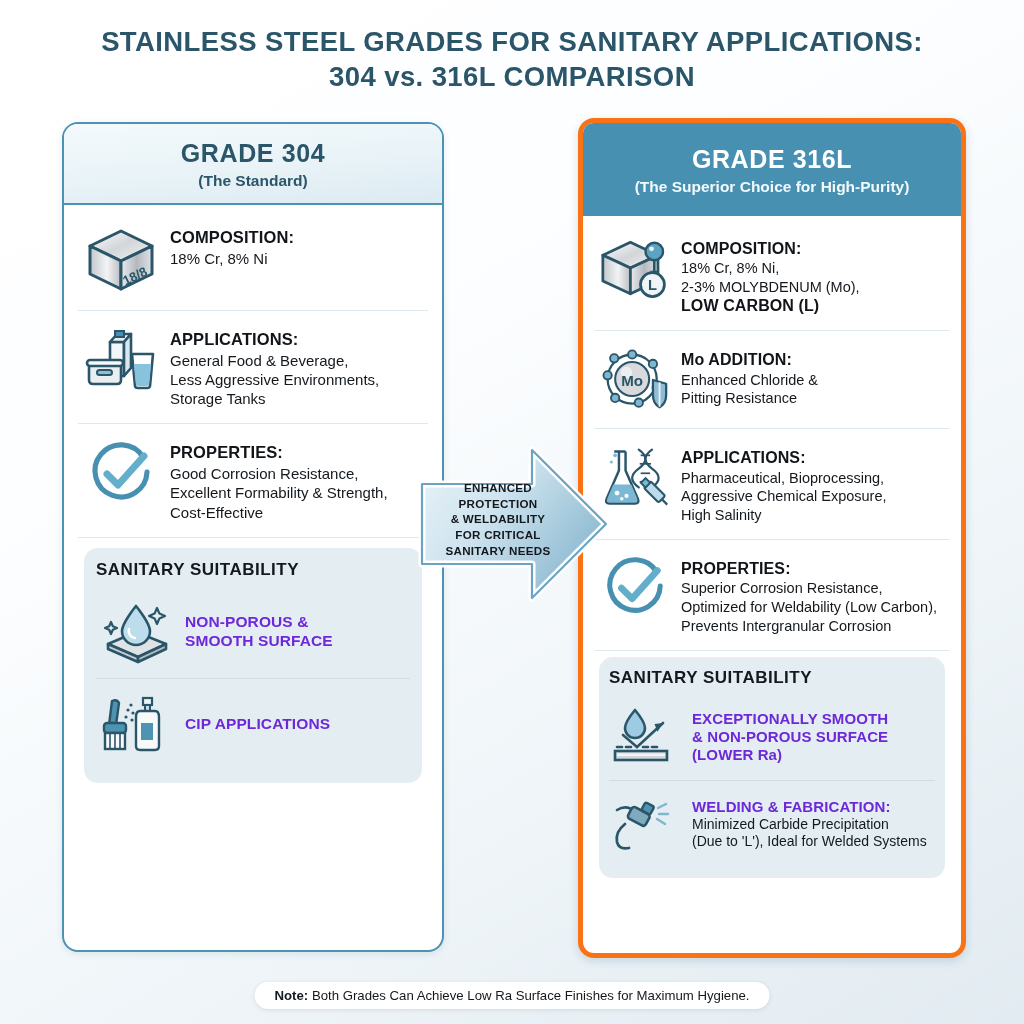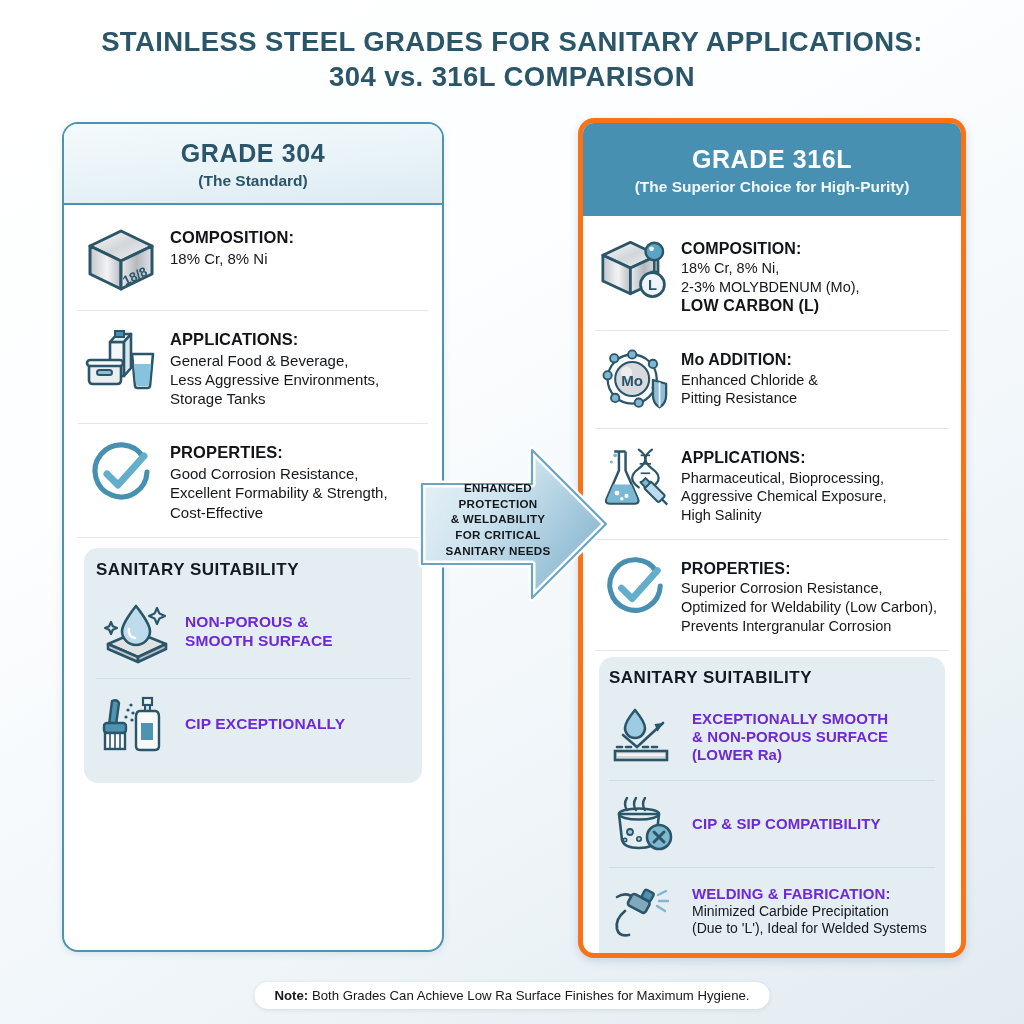--- a/index.html
+++ b/index.html
@@ -280,21 +280,21 @@
             <path d="M42,18 L57,18 Q61,18 61,24 L61,53 Q61,57 57,57 L42,57 Q38,57 38,53 L38,24 Q38,18 42,18 Z" fill="#f7f9fa" stroke="#2b5669" stroke-width="2.4" stroke-linejoin="round"></path>
             <rect x="43" y="30" width="12" height="17" fill="#4e93b2"></rect>
 
             <circle cx="33" cy="12" r="1.6" fill="#2b5669"></circle>
             <circle cx="30" cy="17" r="1.6" fill="#2b5669"></circle>
             <circle cx="35" cy="20" r="1.6" fill="#2b5669"></circle>
             <circle cx="28" cy="24" r="1.6" fill="#2b5669"></circle>
             <circle cx="34" cy="27" r="1.6" fill="#2b5669"></circle>
           </svg>
         </div>
-        <div class="sanlabel" style="white-space:pre-line">CIP EXCEPTIONALLY</div>
+        <div class="sanlabel" style="white-space:pre-line">CIP APPLICATIONS</div>
       </div>
     </div>
 
   </div>
 </div>
 
 <div id="arrow-callout">
   <svg width="200" height="172" viewBox="0 0 200 172">
     <defs>
       <linearGradient id="arrowGrad" x1="0" y1="0" x2="1" y2="0.6">
@@ -434,35 +434,20 @@
             </g>
             <rect x="4" y="44" width="52" height="9" fill="#d3d7da" stroke="#2b5669" stroke-width="2.6"></rect>
             <rect x="6" y="46.5" width="48" height="2.5" fill="#f2f4f5"></rect>
           </svg>
         </div>
         <div class="sanlabel" style="white-space:pre-line">EXCEPTIONALLY SMOOTH
 &amp; NON-POROUS SURFACE
 (LOWER Ra)</div>
       </div>
 
-      <div class="sanrow">
-        <div class="sicon">
-          <svg width="70" height="60" viewBox="0 0 70 60">
-            <path d="M16,16 q-4,-6 0,-12 M25,16 q-4,-6 0,-12 M34,16 q-4,-6 0,-12" fill="none" stroke="#2b5669" stroke-width="2.4" stroke-linecap="round"></path>
-            <path d="M8,20 L48,20 L45,46 Q43,54 28,54 Q13,54 11,46 Z" fill="none" stroke="#2b5669" stroke-width="2.6" stroke-linejoin="round"></path>
-            <ellipse cx="28" cy="20" rx="20" ry="5.5" fill="none" stroke="#2b5669" stroke-width="2.6"></ellipse>
-            <circle cx="19" cy="38" r="3" fill="#9ccbe2" stroke="#2b5669" stroke-width="1.8"></circle>
-            <circle cx="28" cy="45" r="2.2" fill="#9ccbe2" stroke="#2b5669" stroke-width="1.6"></circle>
-            <circle cx="14" cy="46" r="1.8" fill="#9ccbe2" stroke="#2b5669" stroke-width="1.4"></circle>
-            <circle cx="48" cy="43" r="12" fill="#7fb6d0" stroke="#2b5669" stroke-width="2.6"></circle>
-            <path d="M43,38 L53,48 M53,38 L43,48" stroke="#2b5669" stroke-width="3" stroke-linecap="round"></path>
-          </svg>
-        </div>
-        <div class="sanlabel" style="white-space:pre-line">CIP &amp; SIP COMPATIBILITY</div>
-      </div>
 
       <div class="sanrow">
         <div class="sicon">
           <svg width="70" height="60" viewBox="0 0 70 60">
             <path d="M6,16 q10,-6 18,2" fill="none" stroke="#2b5669" stroke-width="2.6" stroke-linecap="round"></path>
             <rect x="18" y="16" width="20" height="13" rx="3" transform="rotate(28 28 22)" fill="#7fa9bc" stroke="#2b5669" stroke-width="2.6"></rect>
             <rect x="32" y="10" width="10" height="9" rx="2" transform="rotate(28 37 14)" fill="#4e93b2" stroke="#2b5669" stroke-width="2.4"></rect>
             <path d="M14,30 q-10,8 -8,18 q2,8 12,6" fill="none" stroke="#2b5669" stroke-width="2.8" stroke-linecap="round"></path>
             <g stroke="#7fb6d0" stroke-width="2.4" stroke-linecap="round">
               <line x1="47" y1="14" x2="55" y2="10"></line>

